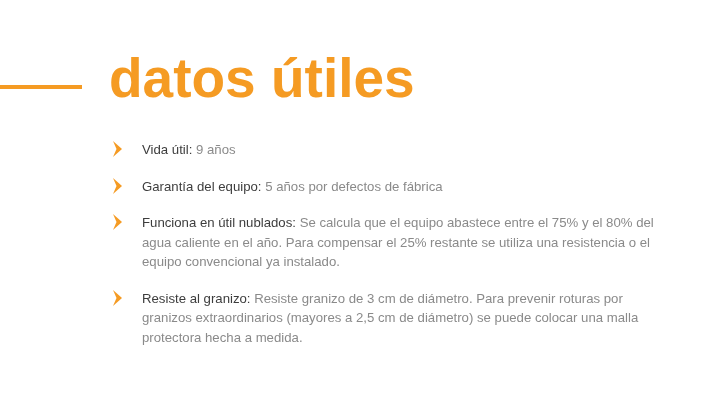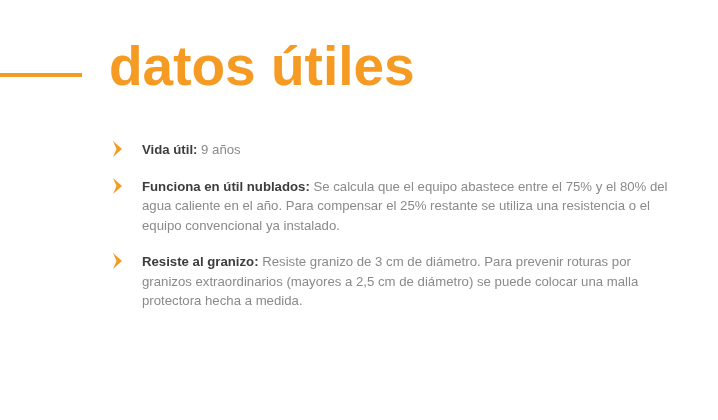--- a/index.html
+++ b/index.html
@@ -15,21 +15,21 @@
   }
   .slide {
     position: relative;
     width: 718px;
     height: 420px;
     box-sizing: border-box;
   }
   .title-row {
     position: absolute;
     left: 0;
-    top: 34px;
+    top: 46px;
     width: 718px;
     height: 76px;
   }
   .title-rule {
     position: absolute;
     left: 0;
     top: 39px;
     width: 82px;
     height: 4px;
     background: #F59B23;
@@ -73,21 +73,21 @@
   .chev svg {
     display: block;
   }
   .btext {
     font-size: 13.2px;
     line-height: 19.5px;
     color: #8a8a8a;
   }
   .btext b {
     color: #3d3d3d;
-    font-weight: bold;
+    font-weight: normal;
   }
 </style>
 </head>
 <body>
 
 <div class="slide">
 
   <div class="title-row">
     <div class="title-rule"></div>
     <div class="slide-title">datos útiles</div>
@@ -97,20 +97,28 @@
 
     <div class="bullet">
       <span class="chev">
         <svg width="14" height="18" viewBox="0 0 14 18" aria-hidden="true">
           <path d="M2 1 L11 9 L2 17 L5.5 9 Z" fill="#F59B23"></path>
         </svg>
       </span>
       <div class="btext"><b>Vida útil:</b><span> 9 años</span></div>
     </div>
 
+    <div class="bullet">
+      <span class="chev">
+        <svg width="14" height="18" viewBox="0 0 14 18" aria-hidden="true">
+          <path d="M2 1 L11 9 L2 17 L5.5 9 Z" fill="#F59B23"></path>
+        </svg>
+      </span>
+      <div class="btext"><b>Garantía del equipo:</b><span> 5 años por defectos de fábrica</span></div>
+    </div>
 
     <div class="bullet">
       <span class="chev">
         <svg width="14" height="18" viewBox="0 0 14 18" aria-hidden="true">
           <path d="M2 1 L11 9 L2 17 L5.5 9 Z" fill="#F59B23"></path>
         </svg>
       </span>
       <div class="btext"><b>Funciona en útil nublados:</b><span> Se calcula que el equipo abastece entre el 75% y el 80% del agua caliente en el año. Para compensar el 25% restante se utiliza una resistencia o el equipo convencional ya instalado.</span></div>
     </div>
 

